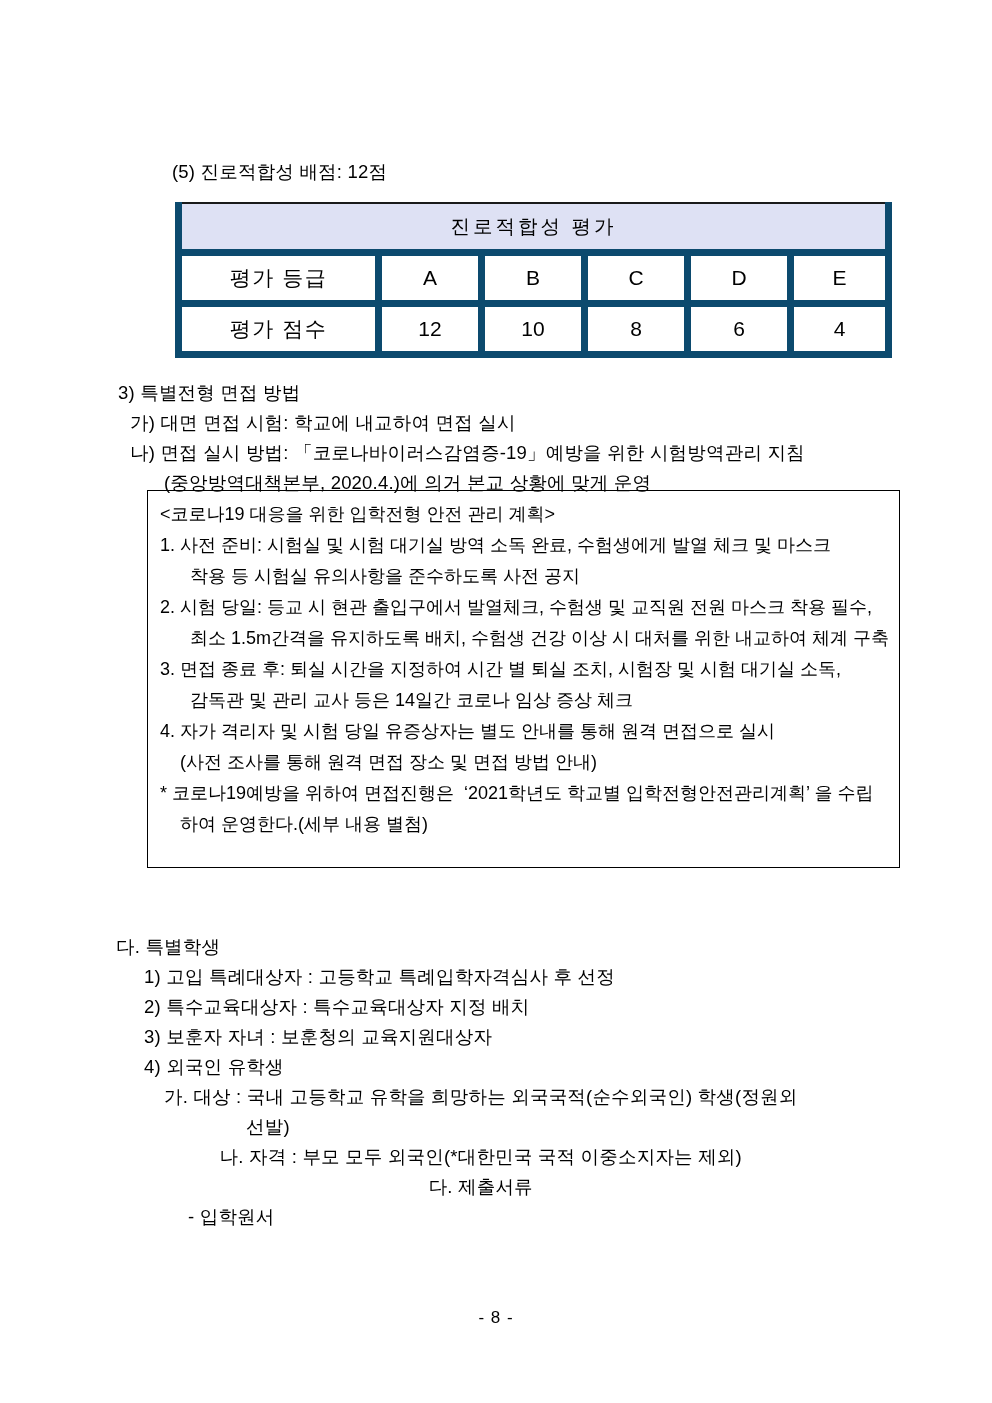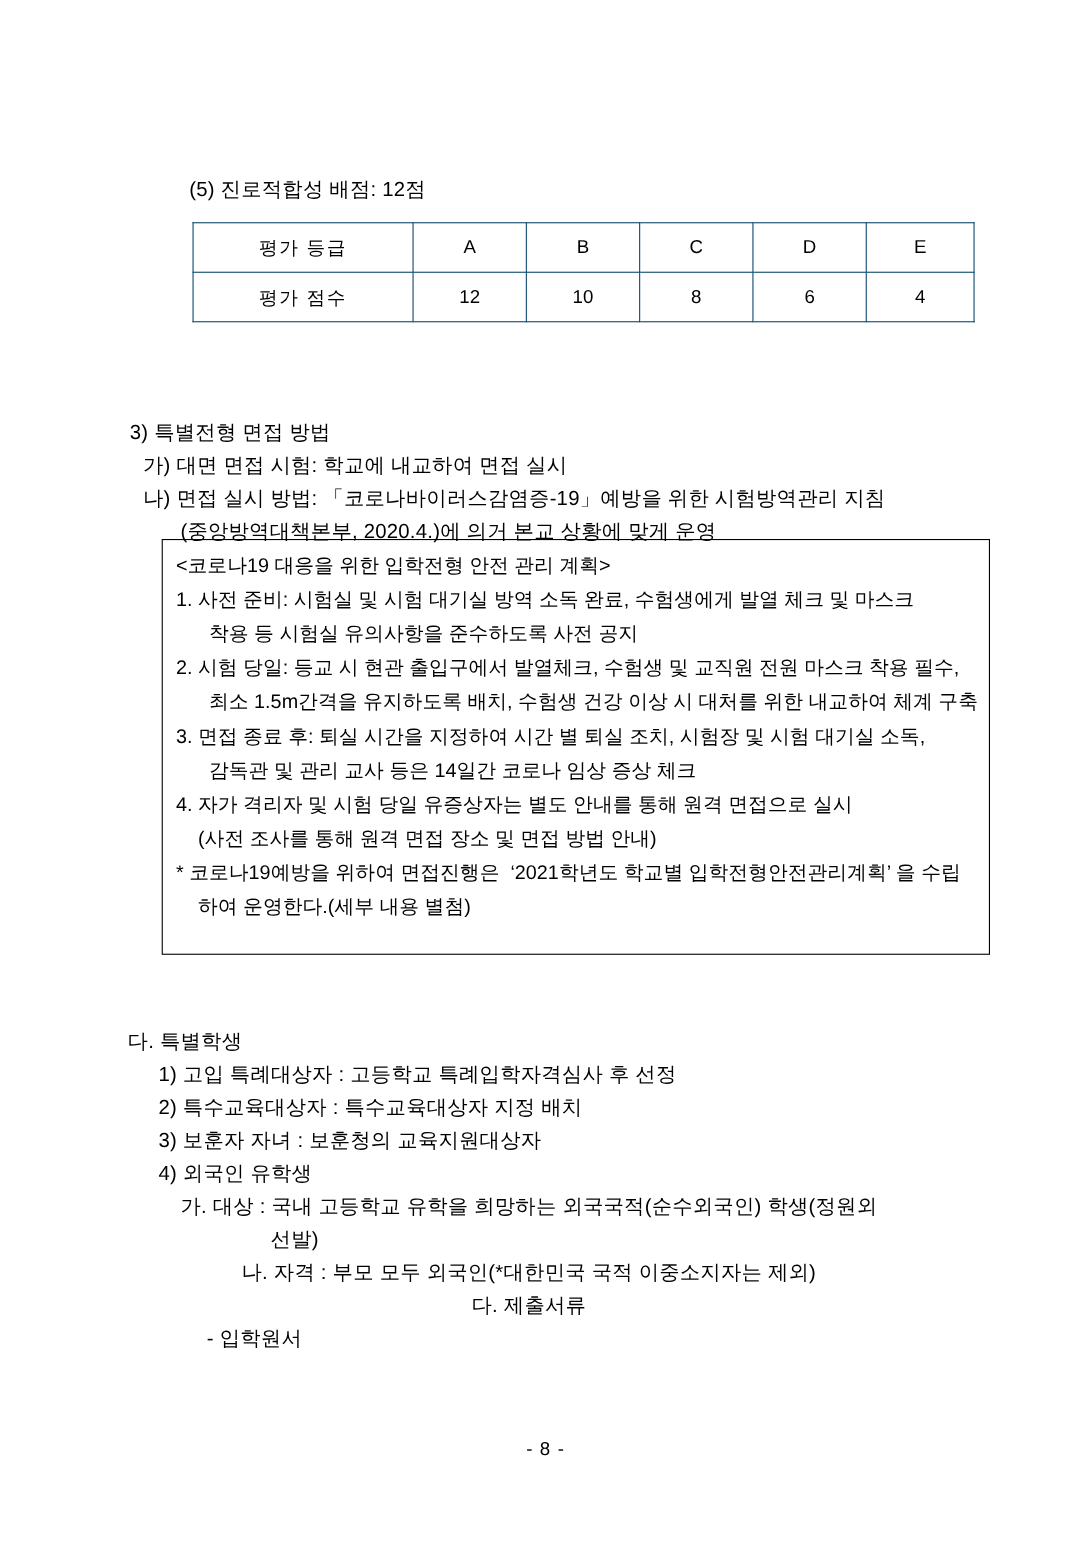--- a/index.html
+++ b/index.html
@@ -44,23 +44,23 @@
     top: 202px;
     width: 710px;
   }
   table.score-table {
     border-collapse: collapse;
     width: 710px;
     table-layout: fixed;
   }
   table.score-table td,
   table.score-table th {
-    border: 1px solid #0c4a6e;
+    border: 7px solid #0c4a6e;
     text-align: center;
-    font-size: 17px;
+    font-size: 21px;
     font-weight: normal;
     padding: 0;
     height: 44px;
     color: #000;
   }
   table.score-table tr.head th {
     background: #dee1f4;
     letter-spacing: 3px;
     height: 45px;
     font-size: 19.5px;
@@ -134,20 +134,23 @@
     <table class="score-table">
       <colgroup>
         <col class="c-label">
         <col class="c-grade">
         <col class="c-grade">
         <col class="c-grade">
         <col class="c-grade">
         <col class="c-grade-last">
       </colgroup>
       <tbody>
+        <tr class="head">
+          <th class="outer-top" colspan="6">진로적합성 평가</th>
+        </tr>
         <tr>
           <td class="cell-label">평가 등급</td>
           <td>A</td>
           <td>B</td>
           <td>C</td>
           <td>D</td>
           <td>E</td>
         </tr>
         <tr>
           <td class="cell-label">평가 점수</td>

